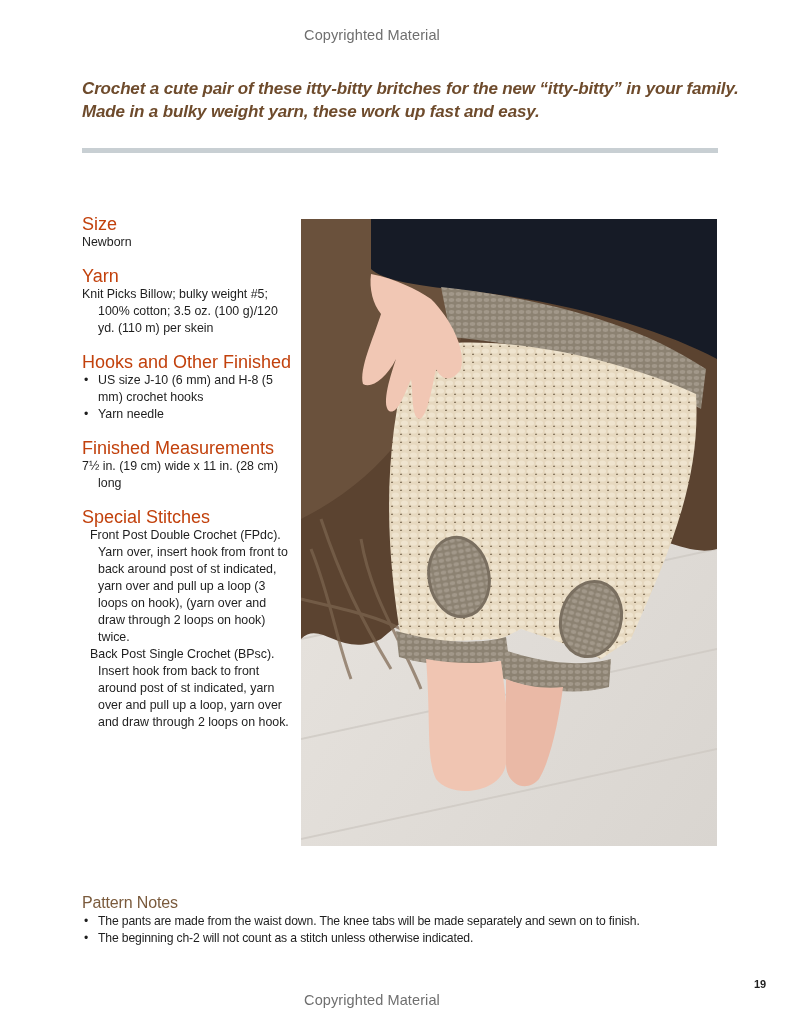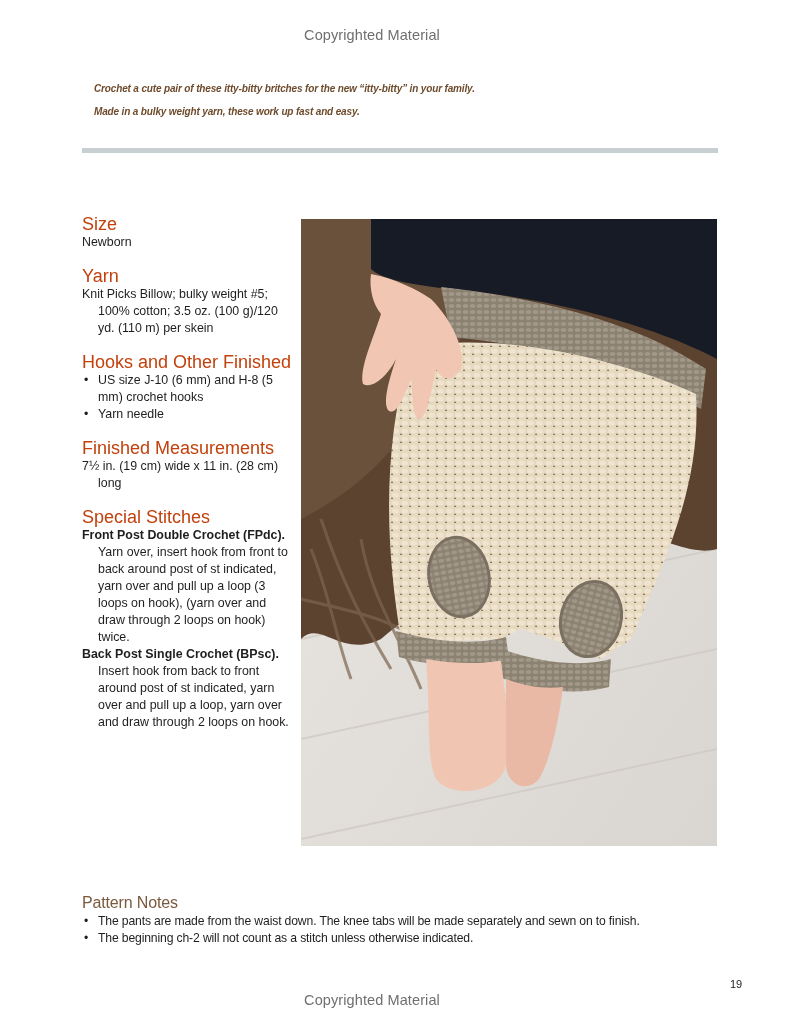--- a/index.html
+++ b/index.html
@@ -10,56 +10,56 @@
       position: absolute; left: 0; width: 744px; text-align: center;
       font-family: "Liberation Sans", sans-serif; font-size: 14.5px; color: #6f6f6f;
       letter-spacing: 0.1px;
     }
     .copyright.top { top: 27px; }
     .copyright.bottom { top: 992px; }
 
     .intro {
       position: absolute; left: 82px; top: 77px; width: 660px;
       font-family: "Liberation Sans", sans-serif; font-style: italic; font-weight: bold;
-      font-size: 10px; line-height: 23px; color: #6e4b2c; letter-spacing: -0.15px; margin-left: 12px;
+      font-size: 17px; line-height: 23px; color: #6e4b2c; letter-spacing: -0.15px;
     }
     .divider {
       position: absolute; left: 82px; top: 148px; width: 636px; height: 5px;
       background: #c8cfd3;
     }
 
     .left-col {
       position: absolute; left: 82px; top: 215px; width: 210px;
       font-family: "Liberation Sans", sans-serif; font-size: 12.4px; line-height: 17px; color: #1e1e1e;
     }
     .section { margin-bottom: 16px; }
     .section h3 {
       font-family: "Liberation Sans", sans-serif; font-weight: normal;
       font-size: 18px; line-height: 18px; color: #c2410c; margin-bottom: 1px;
     }
     .hang { padding-left: 16px; text-indent: -16px; }
     .bul { position: relative; padding-left: 16px; }
     .bul::before { content: "•"; position: absolute; left: 2px; top: 0; }
-    .term { font-weight: bold; }
+    .term { font-weight: normal; margin-left: 8px; }
 
     .photo {
       position: absolute; left: 301px; top: 219px; width: 416px; height: 627px; overflow: hidden;
       background: #e9e6e2;
     }
 
     .notes {
       position: absolute; left: 82px; top: 894px; width: 640px;
       font-family: "Liberation Sans", sans-serif; font-size: 12.2px; line-height: 17px; color: #1e1e1e;
       letter-spacing: -0.15px;
     }
     .notes h3 { font-weight: normal; font-size: 16px; line-height: 18px; color: #7a5a3c; margin-bottom: 1px; }
 
     .page-num {
-      position: absolute; left: 730px; top: 978px; font-family: "Liberation Sans", sans-serif;
-      font-weight: normal; font-size: 11px; color: #1e1e1e;
+      position: absolute; left: 754px; top: 978px; font-family: "Liberation Sans", sans-serif;
+      font-weight: bold; font-size: 11px; color: #1e1e1e;
     }
   </style>
 </head>
 <body>
 
 <div class="copyright top">Copyrighted Material</div>
 
 <div class="intro">
   <div>Crochet a cute pair of these itty-bitty britches for the new “itty-bitty” in your family.</div>
   <div>Made in a bulky weight yarn, these work up fast and easy.</div>

